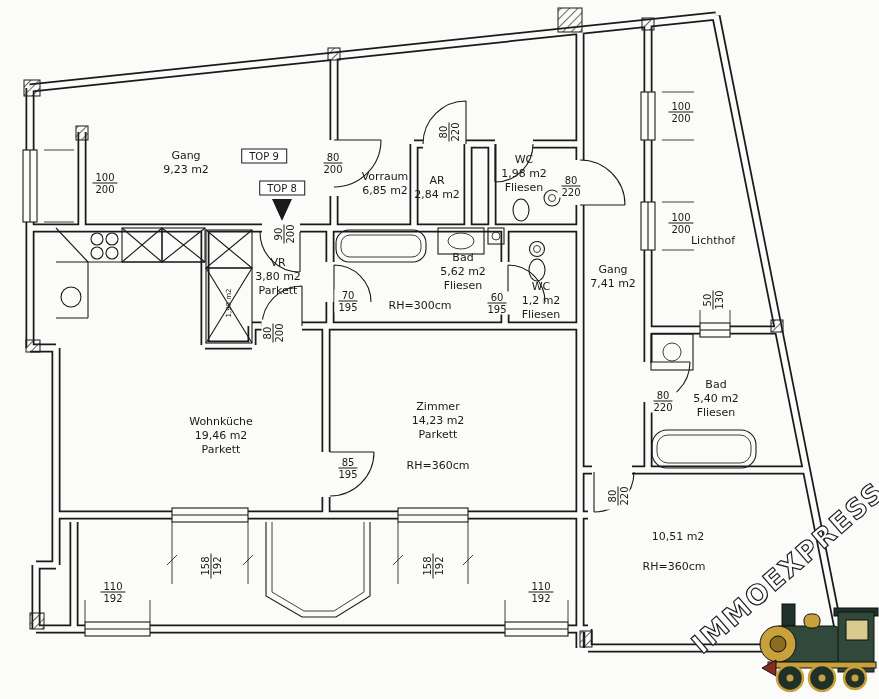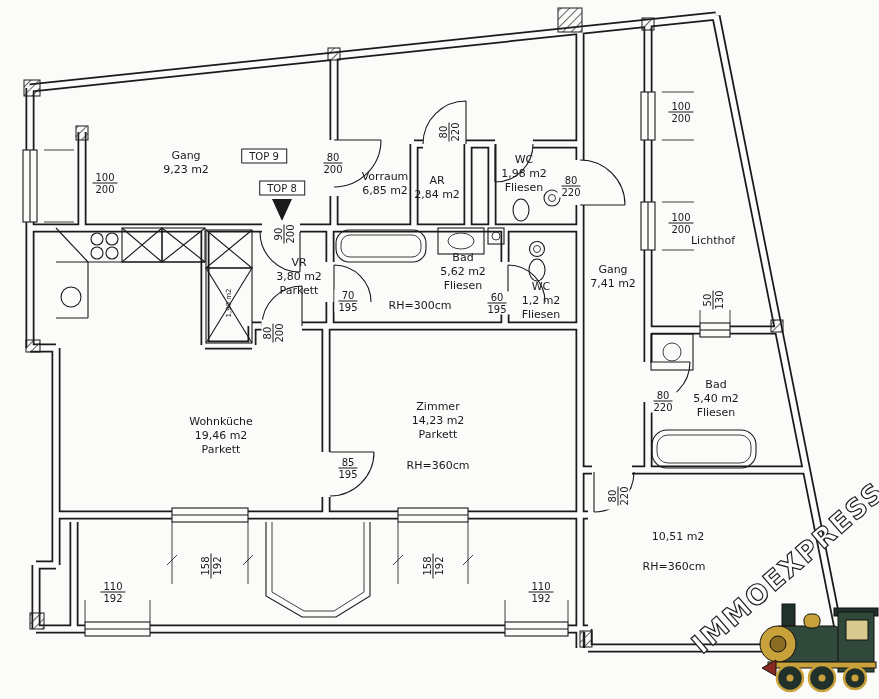--- a/index.html
+++ b/index.html
@@ -229,21 +229,21 @@
   <div>1,98 m2</div>
   <div>Fliesen</div>
 </div>
 <div class="lbl" style="left:713px;top:241px">
   <div>Lichthof</div>
 </div>
 <div class="lbl" style="left:613px;top:277px">
   <div>Gang</div>
   <div>7,41 m2</div>
 </div>
-<div class="lbl" style="left:299px;top:277px">
+<div class="lbl" style="left:278px;top:277px">
   <div>VR</div>
   <div>3,80 m2</div>
   <div>Parkett</div>
 </div>
 <div class="lbl" style="left:463px;top:272px">
   <div>Bad</div>
   <div>5,62 m2</div>
   <div>Fliesen</div>
 </div>
 <div class="lbl" style="left:420px;top:306px">

